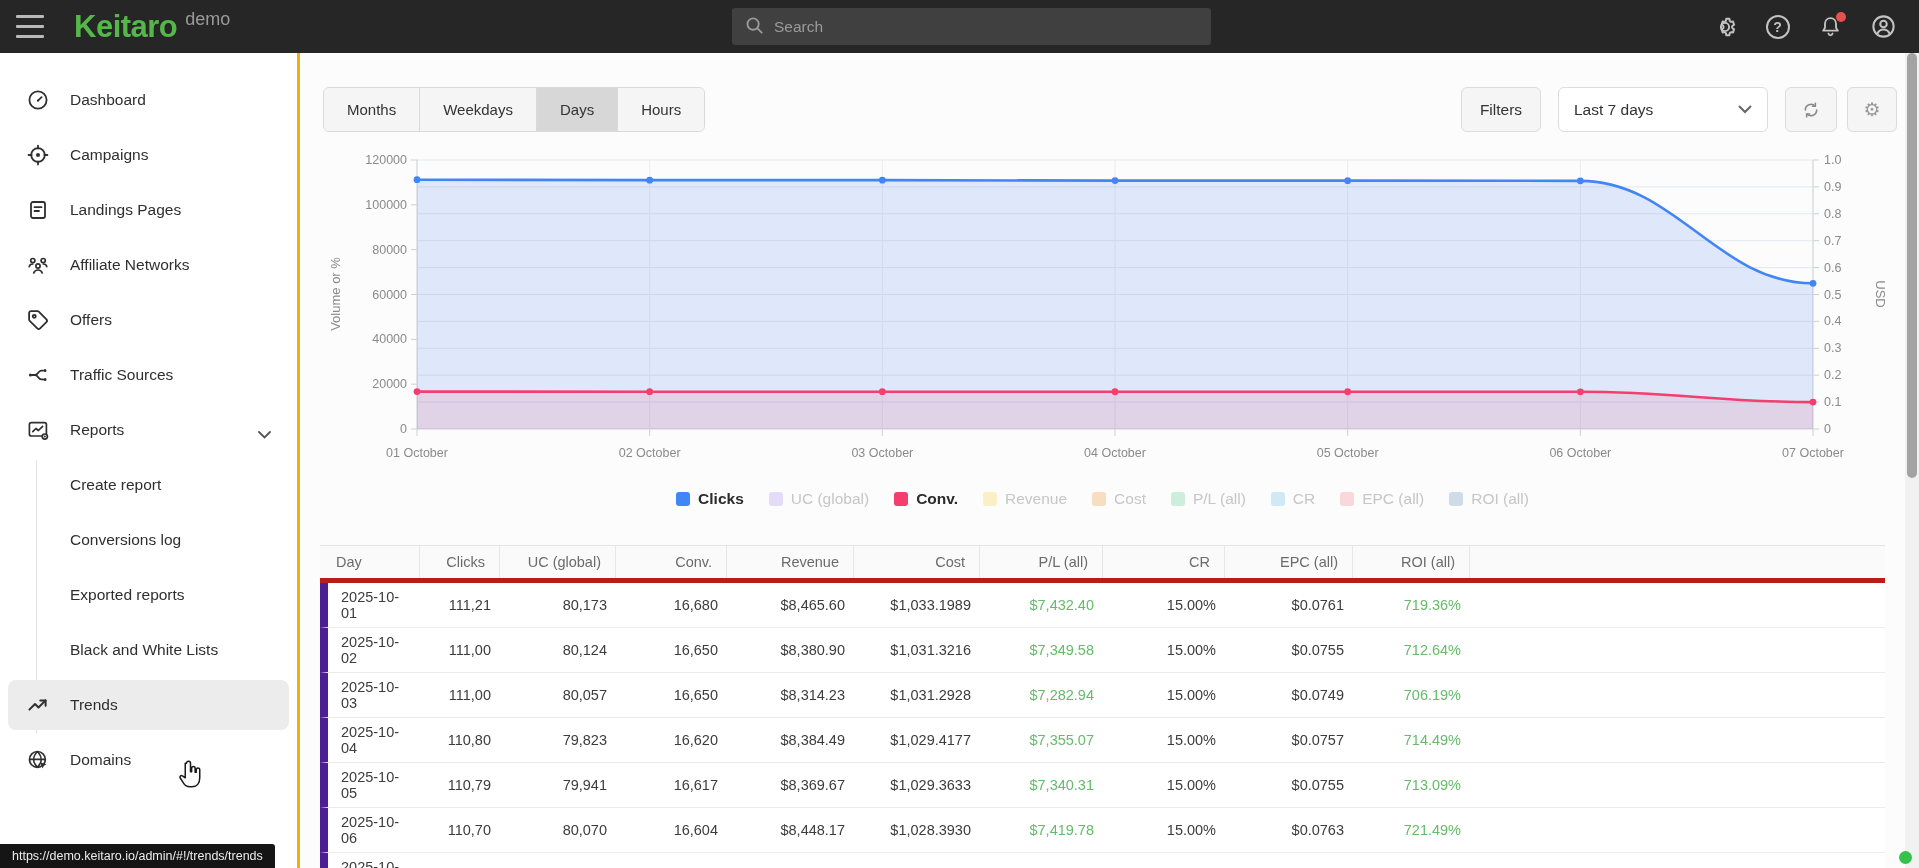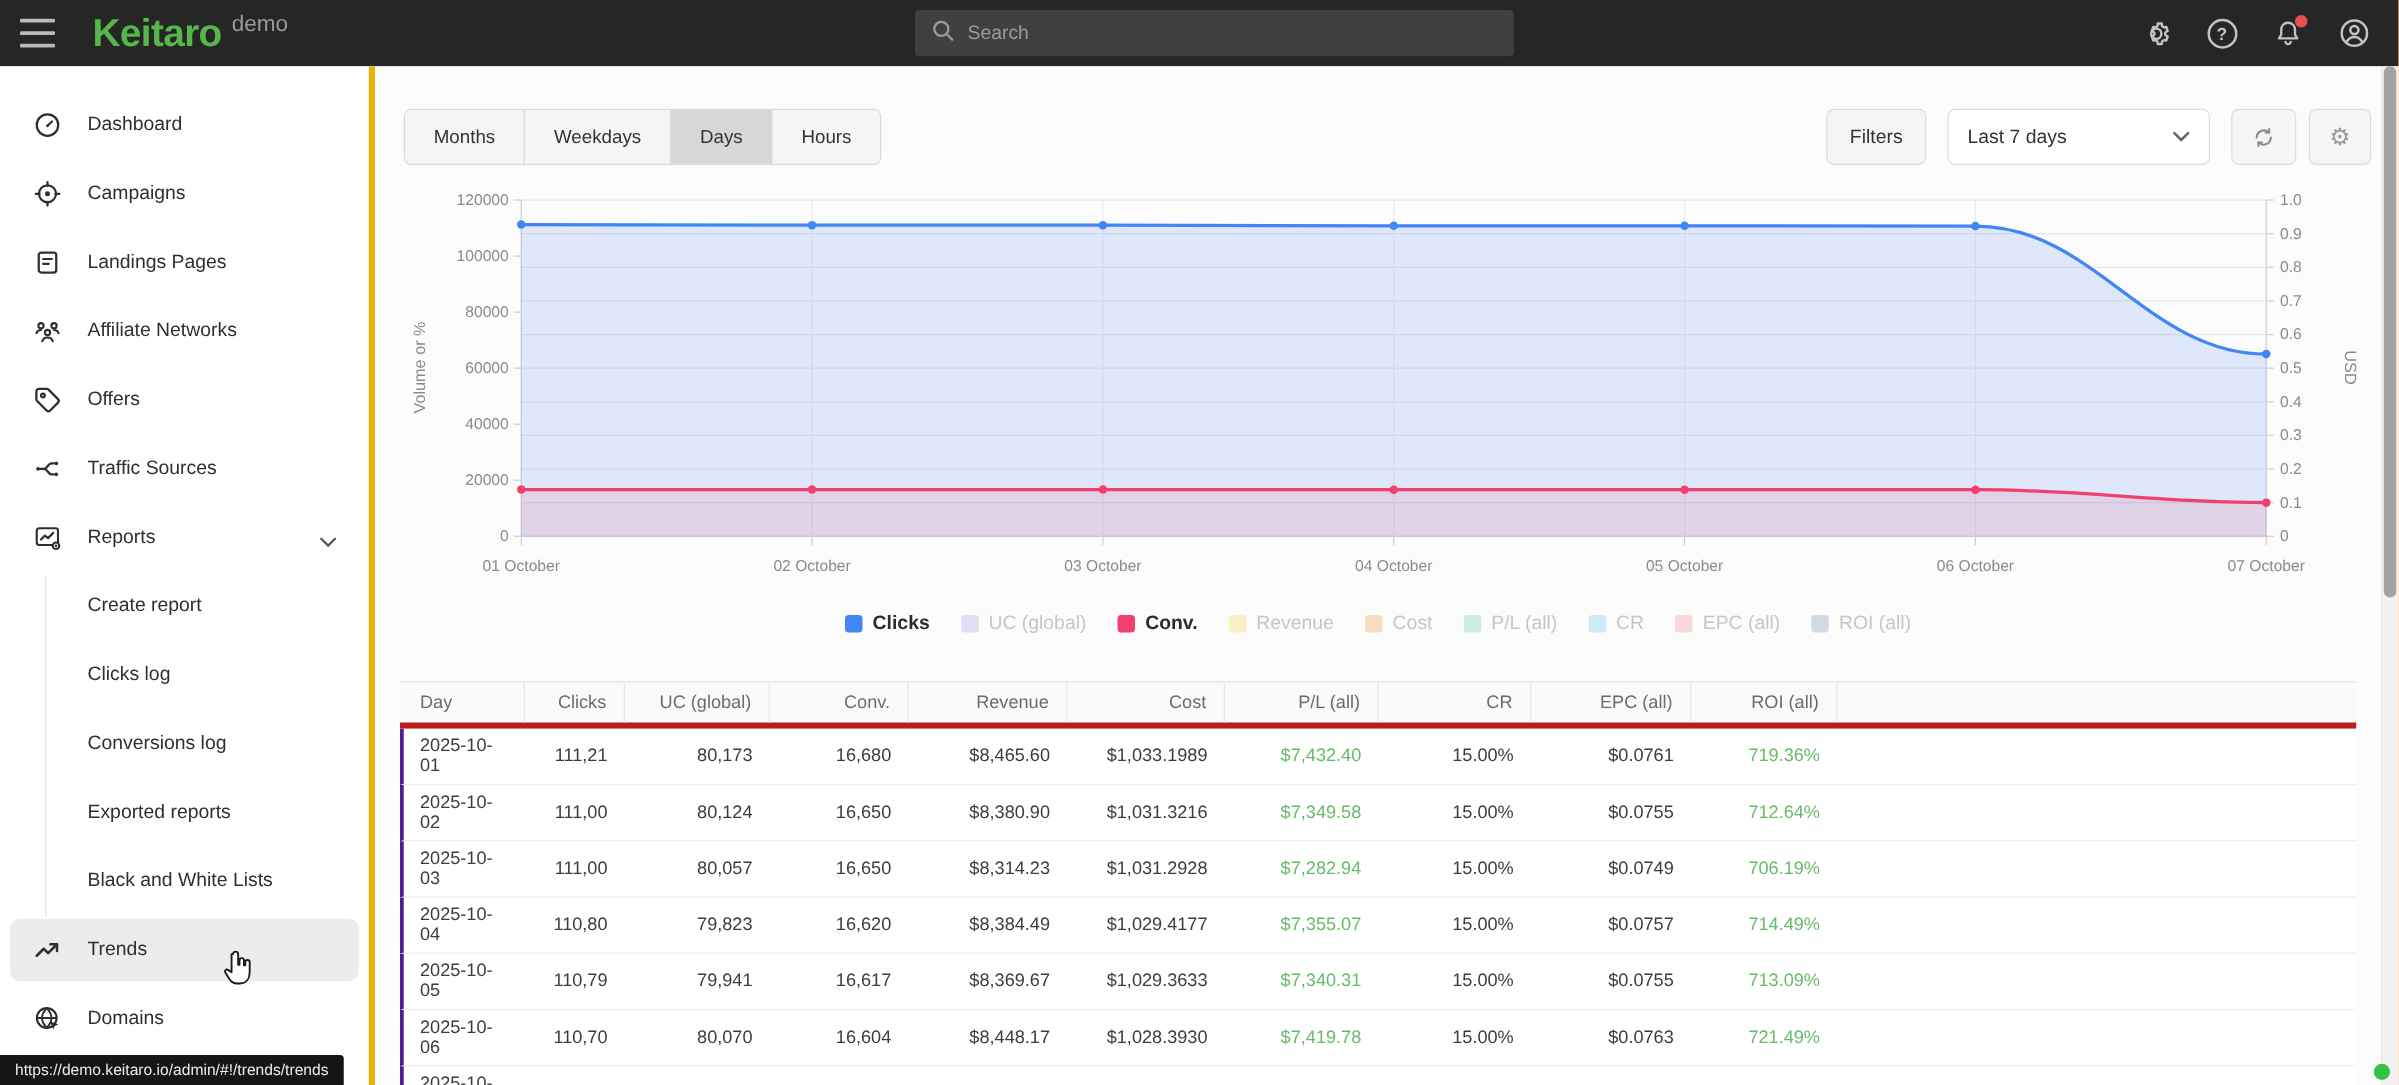--- a/index.html
+++ b/index.html
@@ -15,21 +15,21 @@
   .env { font-size: 18px; color: #9a9a9a; margin-left: 8px; position: relative; top: -7px; }
   .searchbox { position: absolute; left: 732px; top: 8px; width: 479px; height: 37px; background: #404040; border-radius: 3px; display: flex; align-items: center; padding: 0 12px; }
   .searchbox input { flex: 1; background: transparent; border: none; outline: none; color: #dddddd; font-size: 15.5px; margin-left: 10px; font-family: "Liberation Sans", sans-serif; }
   .searchbox input::placeholder { color: #9a9a9a; }
   .top-icons { position: absolute; right: 22px; top: 0; height: 53px; display: flex; align-items: center; gap: 26px; }
   .tico { position: relative; width: 27px; height: 27px; display: flex; align-items: center; justify-content: center; cursor: pointer; }
   .help-circle { width: 24px; height: 24px; border: 2px solid #c2c2c2; border-radius: 50%; color: #c2c2c2; font-size: 14px; font-weight: bold; display: flex; align-items: center; justify-content: center; }
   .red-dot { position: absolute; top: -1px; right: -2px; width: 10px; height: 10px; border-radius: 50%; background: #e8504f; }
 
   
-  .sidebar { position: absolute; left: 0; top: 53px; width: 300px; height: 815px; background: #ffffff; border-right: 5px solid #eab308; }
+  .sidebar { position: absolute; left: 0; top: 53px; width: 300px; height: 815px; background: #ffffff; border-right: 3px solid #eab308; }
   .side-nav { position: relative; padding-top: 22px; display: flex; flex-direction: column; gap: 5px; }
   .side-item { position: relative; height: 50px; margin: 0 8px; display: flex; align-items: center; padding-left: 17px; cursor: pointer; border-radius: 8px; }
   .side-item .sicon { width: 26px; height: 26px; flex: 0 0 26px; display: flex; align-items: center; justify-content: center; }
   .side-item .slabel { margin-left: 19px; font-size: 15.5px; color: #2f2f2f; }
   .side-item.sub .slabel { margin-left: 19px; }
   .side-item.active { background: #ececec; }
   .side-item .chev { position: absolute; right: 18px; top: 20px; }
   .sub-guide { position: absolute; left: 36px; top: 407px; width: 1px; height: 273px; background: #e3e3e3; }
 
   
@@ -53,21 +53,21 @@
   .legend-swatch { width: 14px; height: 14px; border-radius: 3px; }
   .legend-label { font-size: 15.5px; color: #c6c6c6; }
   .legend-item.on .legend-label { color: #2b2b2b; font-weight: 600; }
 
   
   .trends-table { position: absolute; left: 20px; top: 492px; width: 1565px; }
   .thead { display: flex; height: 38px; background: #fafafa; border-top: 1px solid #e4e4e4; border-bottom: 5px solid #b91c1c; }
   .th { font-size: 14.5px; color: #6b6b6b; display: flex; align-items: center; justify-content: flex-end; padding: 0 14px 0 0; border-right: 1px solid #e7e7e7; }
   .th.first { justify-content: flex-start; padding-left: 16px; }
   .th.filler { flex: 1; border-right: none; }
-  .trow { display: flex; height: 45px; border-bottom: 1px solid #ececec; border-left: 3px solid #4c1d95; background: #fff; }
+  .trow { display: flex; height: 45px; border-bottom: 1px solid #ececec; border-left: 8px solid #4c1d95; background: #fff; }
   .td { font-size: 14.5px; color: #3c3c3c; display: flex; align-items: center; justify-content: flex-end; padding: 0 14px 0 0; }
   .td.first { justify-content: flex-start; padding-left: 13px; }
   .td.green { color: #66bb6a; }
   .td.filler { flex: 1; }
 
   
   .status-tip { position: absolute; left: 0; top: 844px; height: 24px; background: #151515; color: #ececec; font-size: 12.5px; line-height: 24px; padding: 0 12px; border-top-right-radius: 3px; z-index: 70; white-space: nowrap; }
   .vscrollbar { position: absolute; right: 0; top: 53px; width: 14px; height: 815px; background: #f1f1f1; z-index: 40; }
   .vthumb { position: absolute; left: 2px; top: 0; width: 10px; height: 425px; background: #a3a3a3; border-radius: 5px; cursor: pointer; }
   .presence-dot { position: absolute; left: 1899px; top: 851px; width: 13px; height: 13px; border-radius: 50%; background: #35c24a; z-index: 80; }
@@ -197,24 +197,20 @@
             </svg>
           </span>
           <span class="slabel">Reports</span>
           <span class="chev"><svg width="13" height="8" viewBox="0 0 13 8" fill="none" stroke="#555" stroke-width="1.8" stroke-linecap="round">
               <path d="M1 1l5.5 5.5L12 1"></path>
             </svg></span>
         </div>
         <div class="side-item sub">
           <span class="sicon"></span>
           <span class="slabel">Create report</span>
-        </div>
-        <div class="side-item sub">
-          <span class="sicon"></span>
-          <span class="slabel">Clicks log</span>
         </div>
         <div class="side-item sub">
           <span class="sicon"></span>
           <span class="slabel">Conversions log</span>
         </div>
         <div class="side-item sub">
           <span class="sicon"></span>
           <span class="slabel">Exported reports</span>
         </div>
         <div class="side-item sub">

